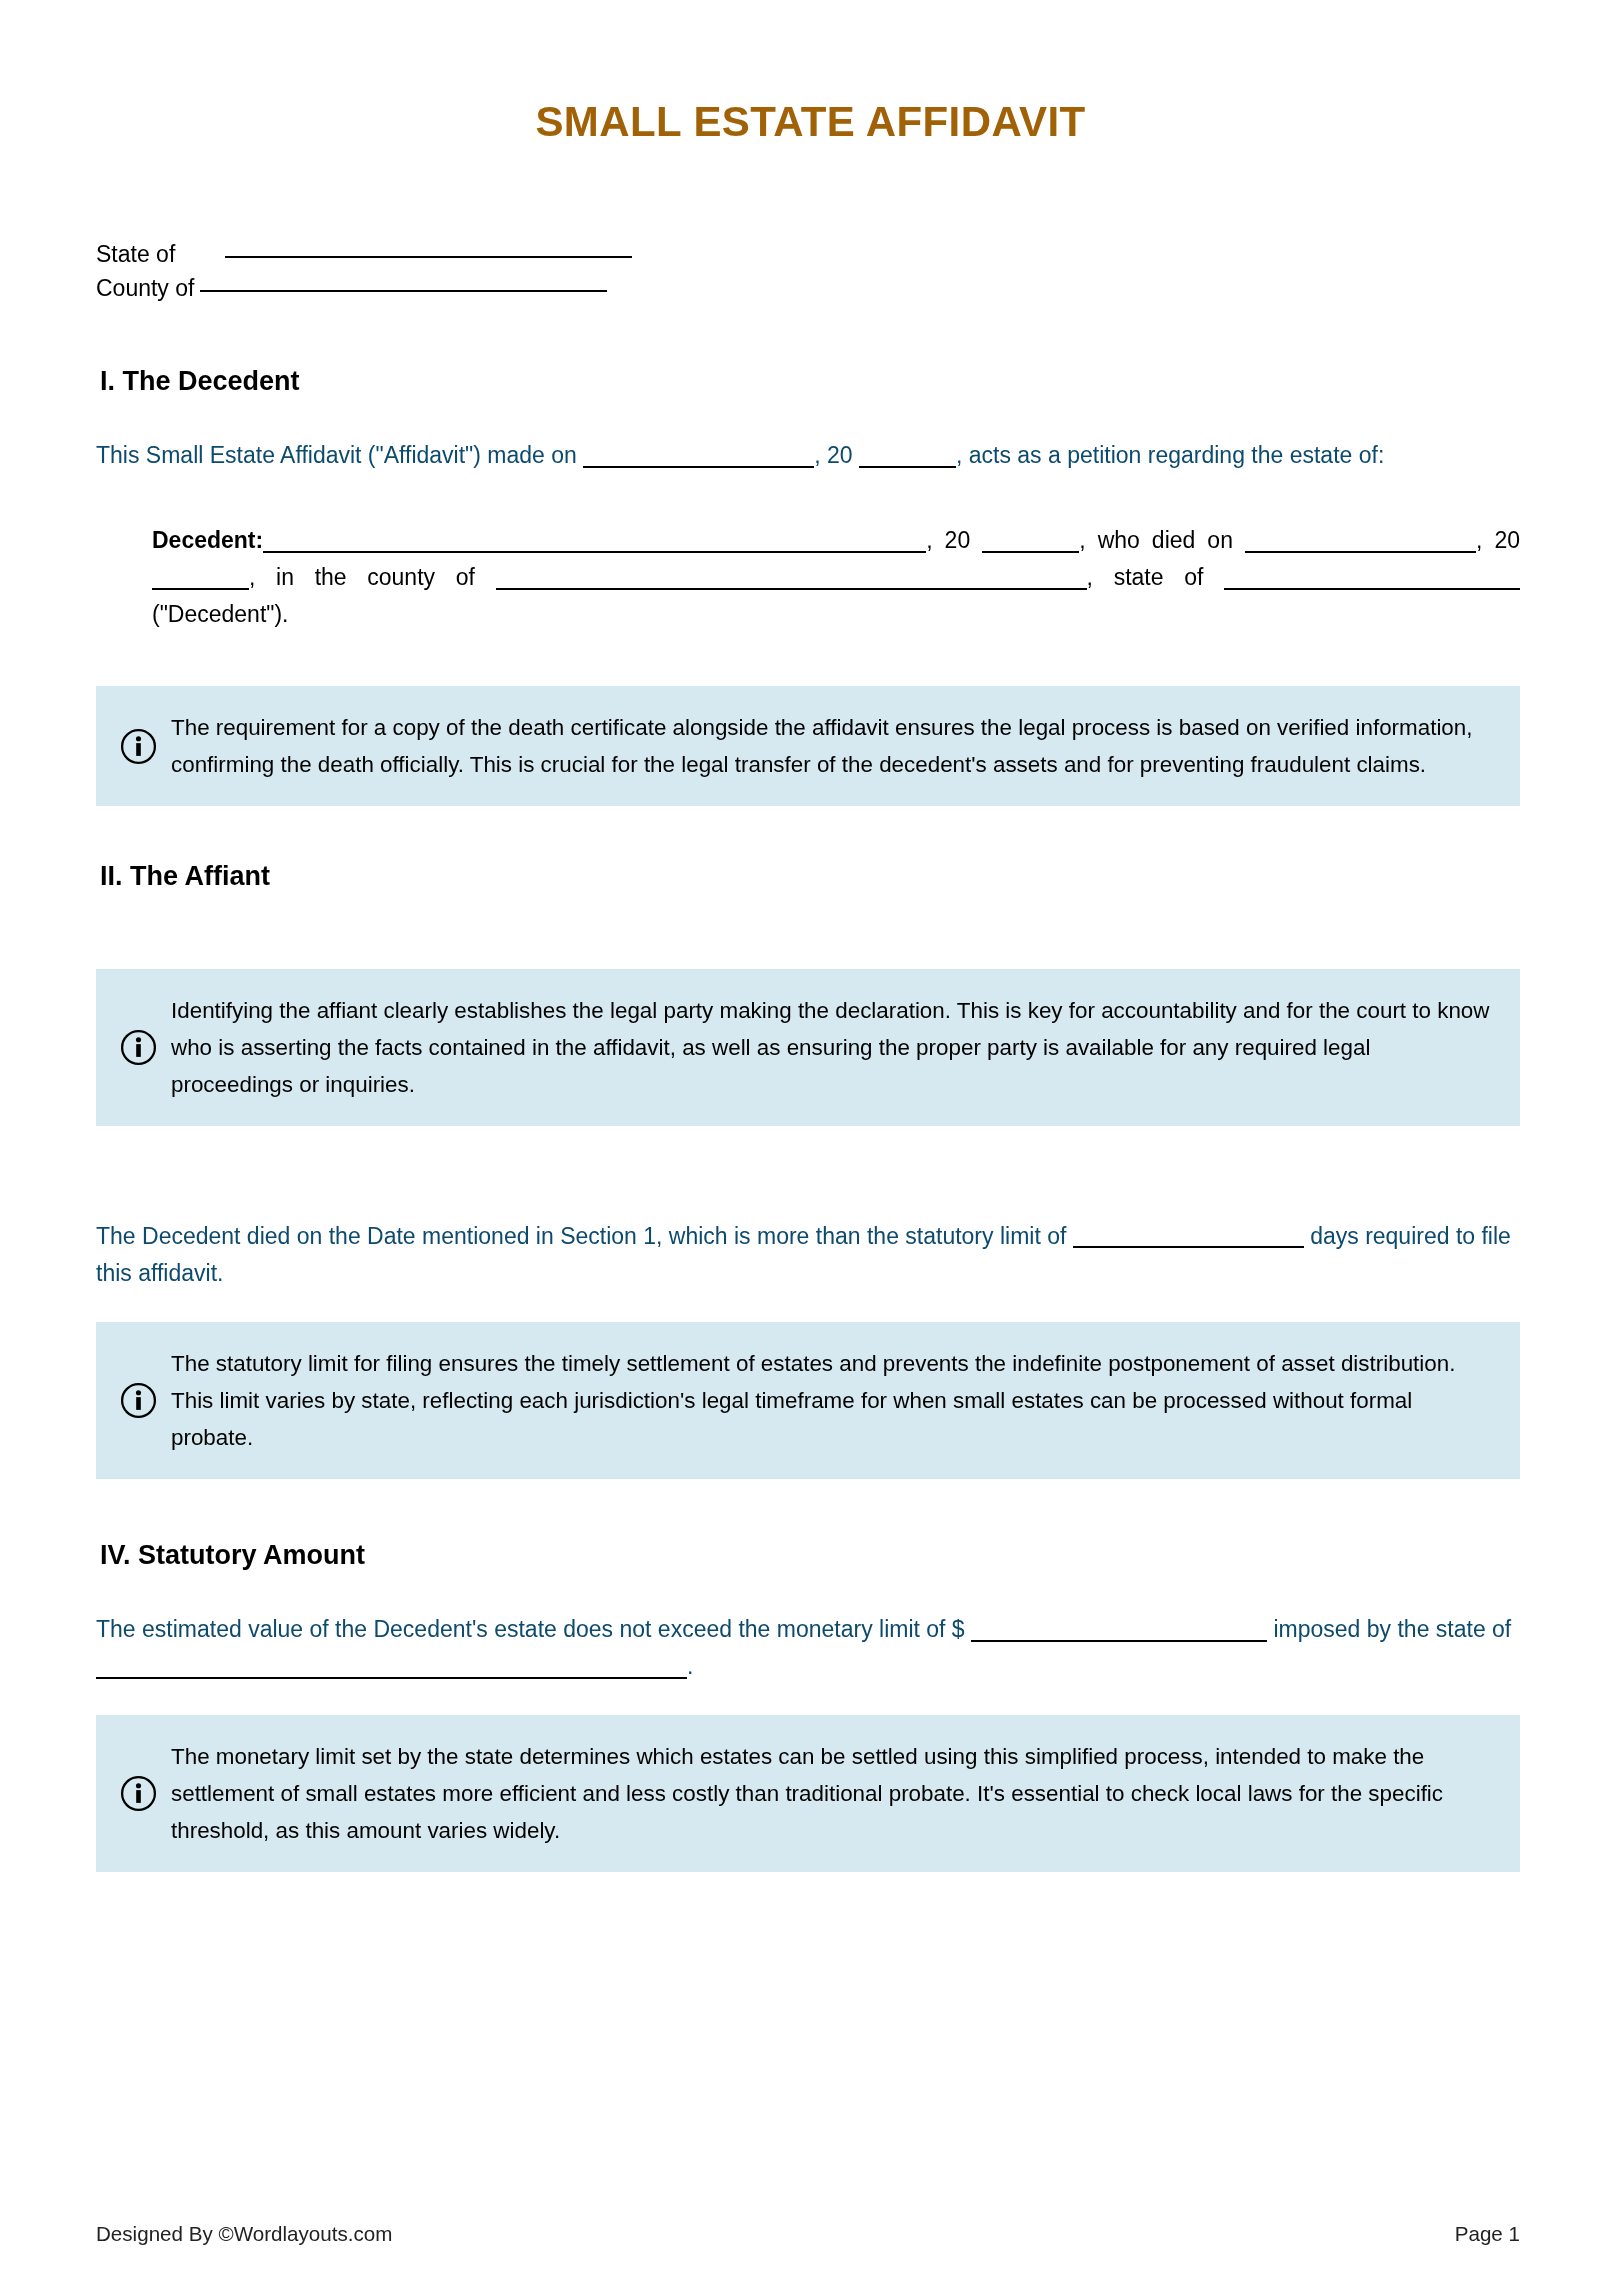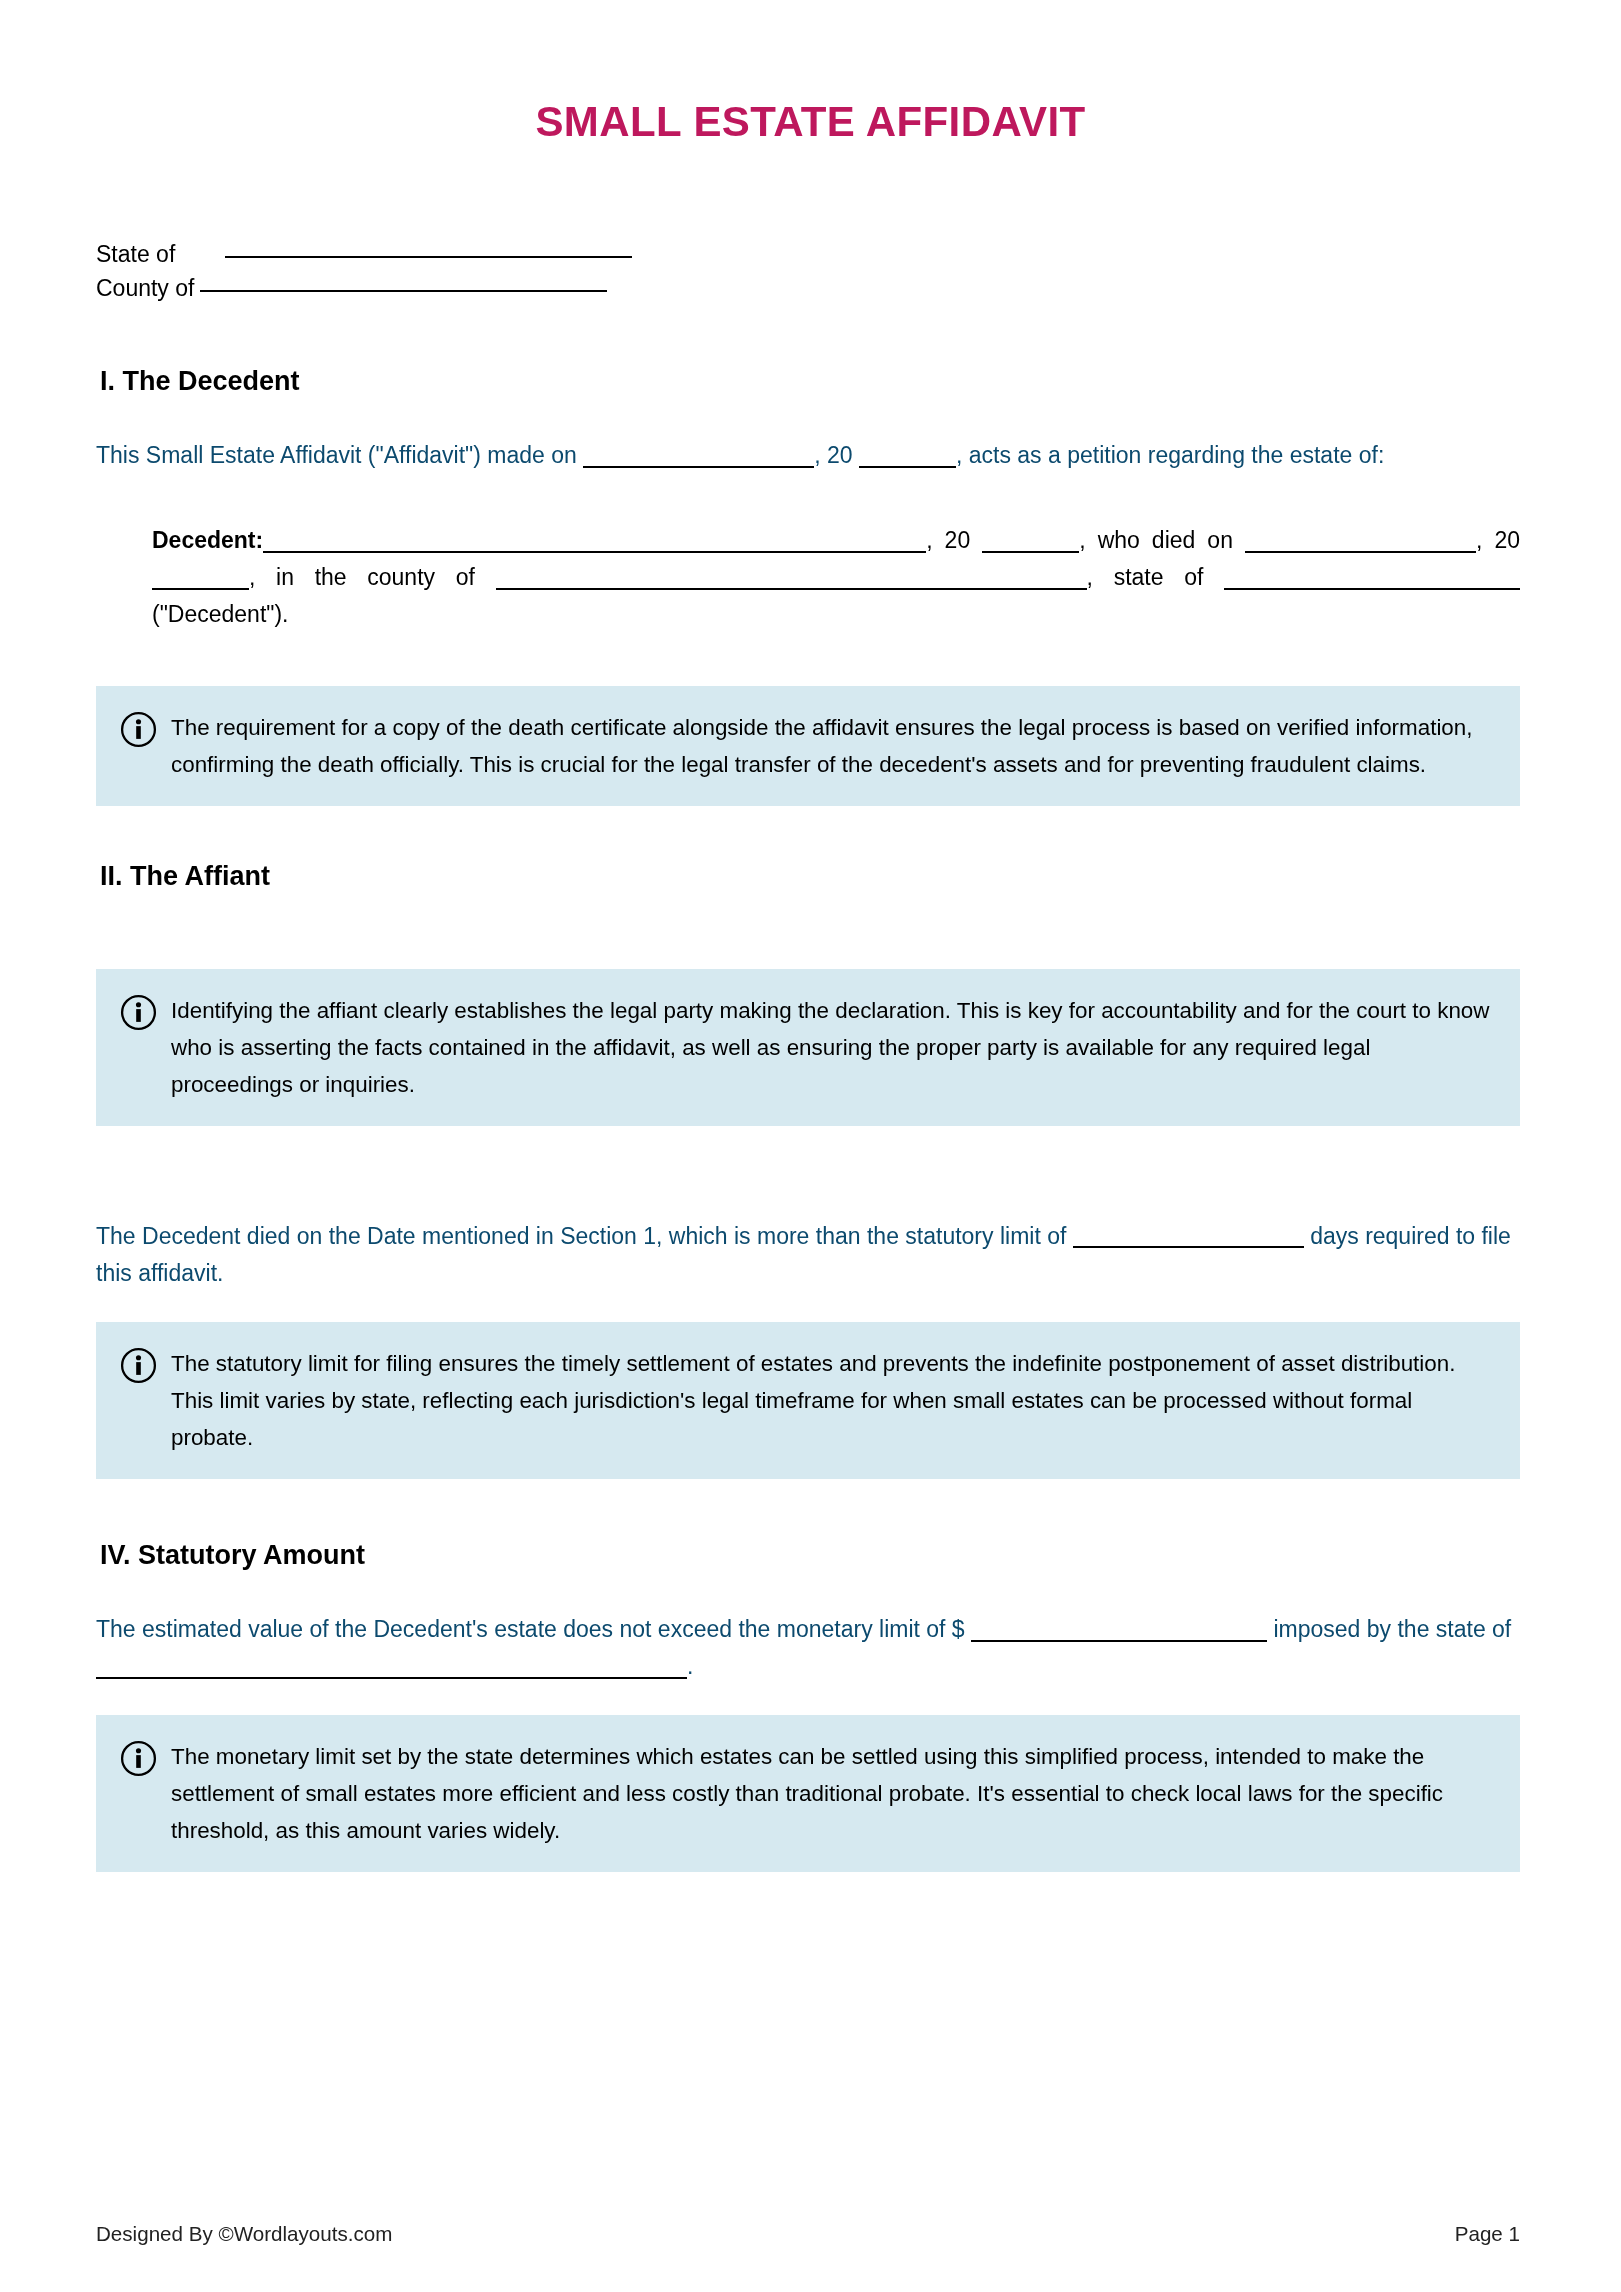--- a/index.html
+++ b/index.html
@@ -19,21 +19,21 @@
     padding: 0;
     overflow: hidden;
   }
 
   
   .doc-title {
     text-align: center;
     font-size: 42px;
     font-weight: bold;
     letter-spacing: 0.4px;
-    color: #be185d;
+    color: #a16207;
     margin: 0;
     padding-top: 99px;
     line-height: 1.1;
   }
 
   
   .content {
     position: absolute;
     left: 96px;
     right: 101px;
@@ -101,21 +101,21 @@
   .b-xl  { width: 296px; }
   .b-3xl { width: 591px; }
   .b-4xl { width: 631px; }
   .b-5xl { width: 663px; }
   .b-6xl { width: 905px; }
 
   
   .info-box {
     background: #d6e9f0;
     display: flex;
-    align-items: flex-start;
+    align-items: center;
     padding: 23px 27px 23px 21.5px;
     box-sizing: border-box;
     width: 100%;
   }
   .info-icon {
     flex: 0 0 auto;
     width: 41px;
     height: 41px;
     margin-right: 12.5px;
     display: flex;

